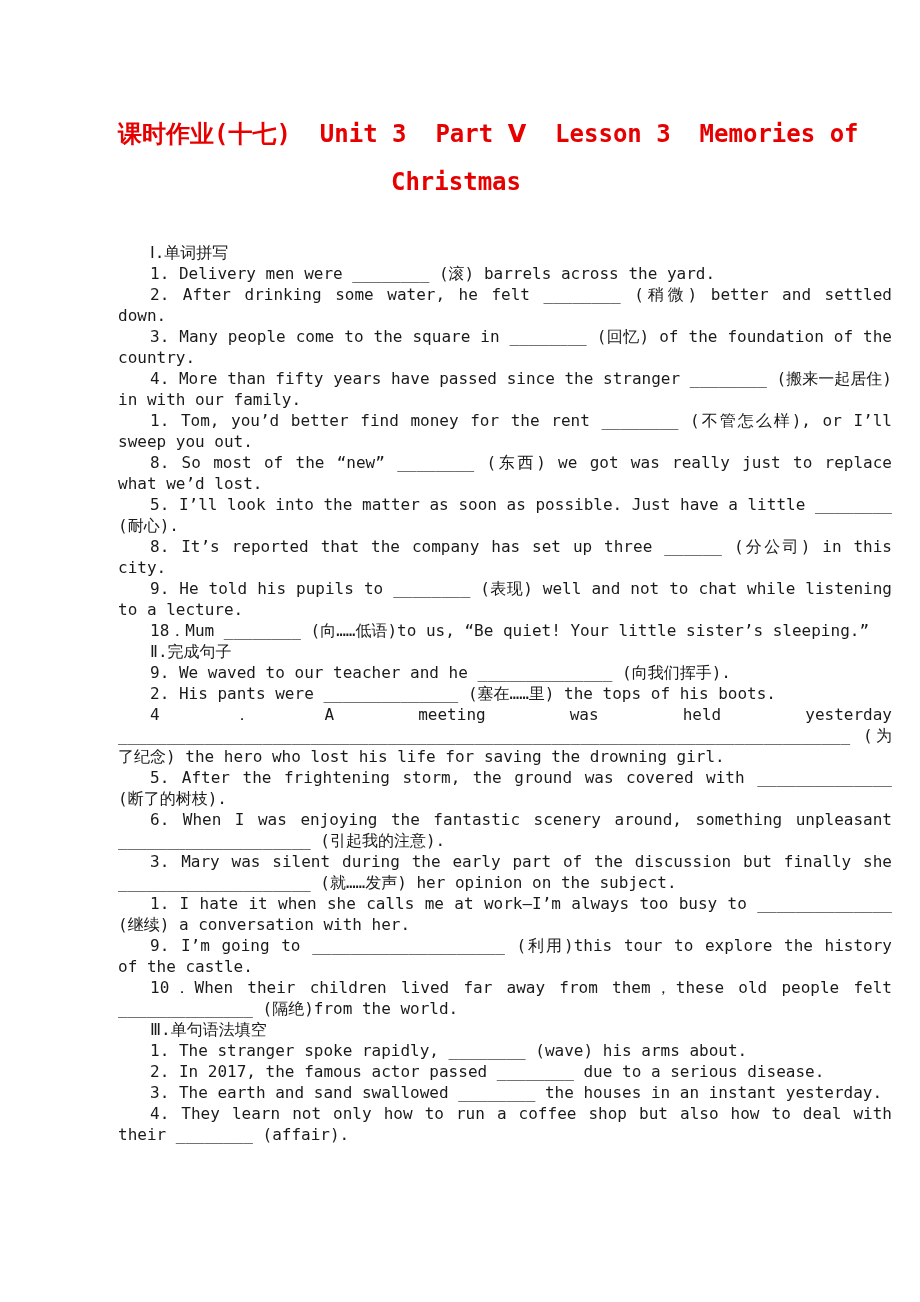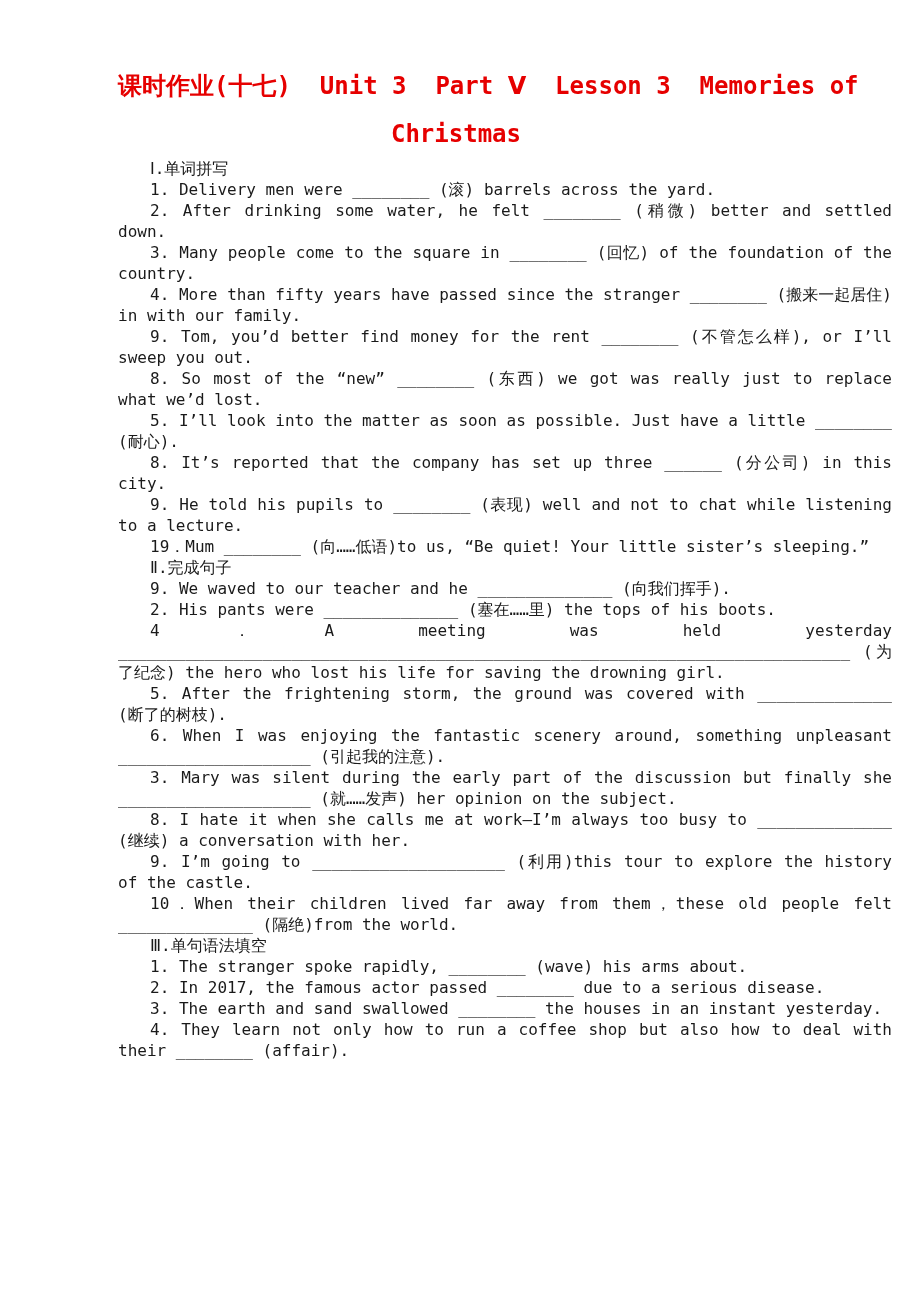--- a/index.html
+++ b/index.html
@@ -10,36 +10,37 @@
   .page {
     position: relative;
     width: 920px;
     height: 1302px;
     background: #ffffff;
     overflow: hidden;
     font-family: "DejaVu Sans Mono", "DejaVu Sans", monospace;
     color: #1a1a1a;
   }
   .title {
-    padding-top: 62px;
+    padding-top: 110px;
     margin-left: 118px;
     width: 676px;
     text-align: center;
     font-weight: bold;
     font-size: 24px;
     line-height: 48px;
   }
   .title-line {
     white-space: pre;
   }
   .content {
     margin-left: 118px;
     width: 774px;
     font-size: 16px;
     line-height: 21px;
+    margin-top: 36px;
   }
   .section-heading {
     text-indent: 2em;
     margin: 0;
     text-align: left;
   }
   p.item {
     margin: 0;
     text-indent: 2em;
     text-align: justify;
@@ -52,34 +53,34 @@
   <div class="title" style="color: rgb(230, 0, 0);">
     <div class="title-line">课时作业(十七)  Unit 3  Part Ⅴ  Lesson 3  Memories of</div>
     <div class="title-line">Christmas</div>
   </div>
   <div class="content" id="content">
       <div class="section-heading">Ⅰ.单词拼写</div>
       <p class="item">1. Delivery men were ________ (滚) barrels across the yard.</p>
       <p class="item">2. After drinking some water, he felt ________ (稍微) better and settled down.</p>
       <p class="item">3. Many people come to the square in ________ (回忆) of the foundation of the country.</p>
       <p class="item">4. More than fifty years have passed since the stranger ________ (搬来一起居住) in with our family.</p>
-      <p class="item">9. Tom, you’d better find money for the rent ________ (不管怎么样), or I’ll sweep you out.</p>
+      <p class="item">1. Tom, you’d better find money for the rent ________ (不管怎么样), or I’ll sweep you out.</p>
       <p class="item">8. So most of the “new” ________ (东西) we got was really just to replace what we’d lost.</p>
       <p class="item">5. I’ll look into the matter as soon as possible. Just have a little ________ (耐心).</p>
       <p class="item">8. It’s reported that the company has set up three ______ (分公司) in this city.</p>
       <p class="item">9. He told his pupils to ________ (表现) well and not to chat while listening to a lecture.</p>
-      <p class="item">19．Mum ________ (向……低语)to us, “Be quiet! Your little sister’s sleeping.”</p>
+      <p class="item">18．Mum ________ (向……低语)to us, “Be quiet! Your little sister’s sleeping.”</p>
       <div class="section-heading">Ⅱ.完成句子</div>
       <p class="item">9. We waved to our teacher and he ______________ (向我们挥手).</p>
       <p class="item">2. His pants were ______________ (塞在……里) the tops of his boots.</p>
       <p class="item">4．A meeting was held yesterday ____________________________________________________________________________ (为了纪念) the hero who lost his life for saving the drowning girl.</p>
       <p class="item">5. After the frightening storm, the ground was covered with ______________ (断了的树枝).</p>
       <p class="item">6. When I was enjoying the fantastic scenery around, something unpleasant ____________________ (引起我的注意).</p>
       <p class="item">3. Mary was silent during the early part of the discussion but finally she ____________________ (就……发声) her opinion on the subject.</p>
-      <p class="item">8. I hate it when she calls me at work—I’m always too busy to ______________ (继续) a conversation with her.</p>
+      <p class="item">1. I hate it when she calls me at work—I’m always too busy to ______________ (继续) a conversation with her.</p>
       <p class="item">9. I’m going to ____________________ (利用)this tour to explore the history of the castle.</p>
       <p class="item">10．When their children lived far away from them，these old people felt ______________ (隔绝)from the world.</p>
       <div class="section-heading">Ⅲ.单句语法填空</div>
       <p class="item">1. The stranger spoke rapidly, ________ (wave) his arms about.</p>
       <p class="item">2. In 2017, the famous actor passed ________ due to a serious disease.</p>
       <p class="item">3. The earth and sand swallowed ________ the houses in an instant yesterday.</p>
       <p class="item">4. They learn not only how to run a coffee shop but also how to deal with their ________ (affair).</p>
     </div>
 </div>
 

